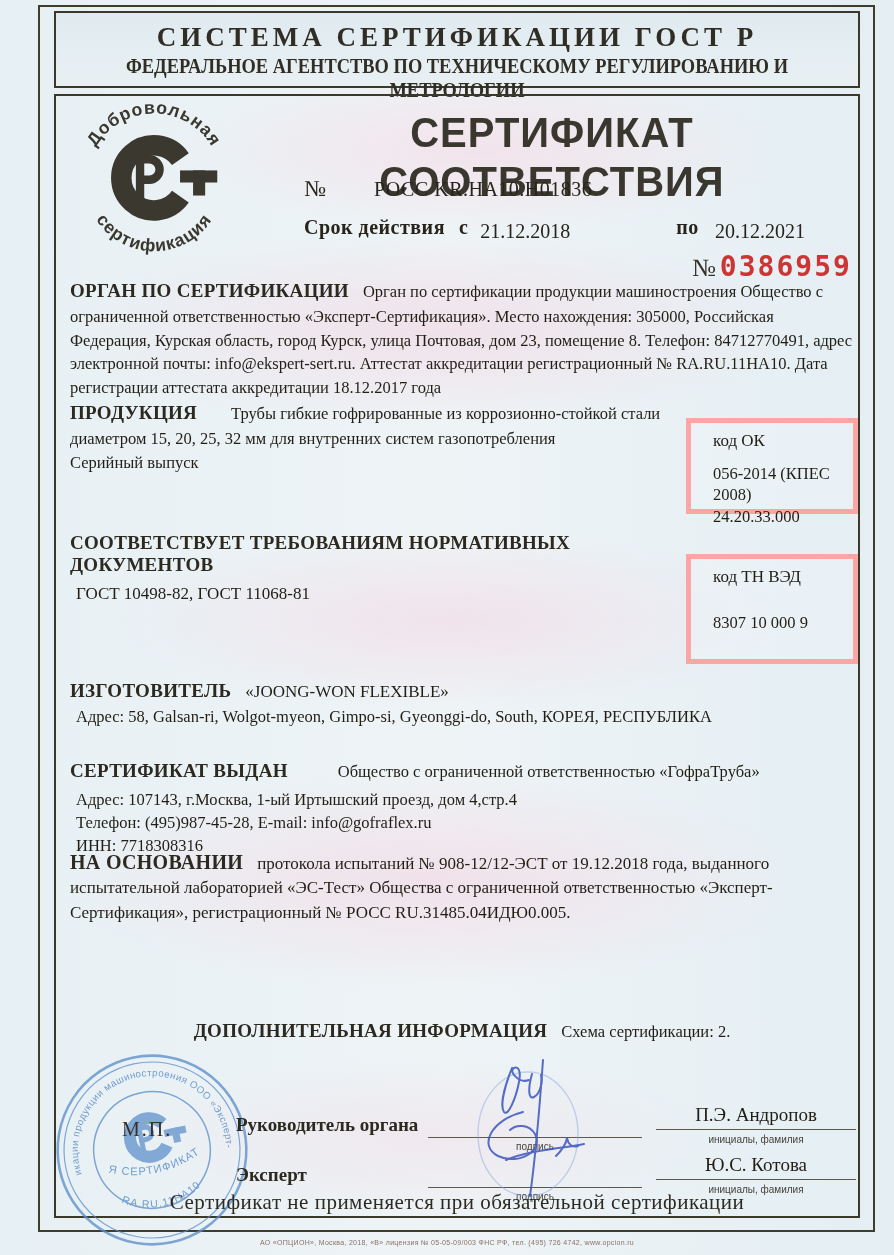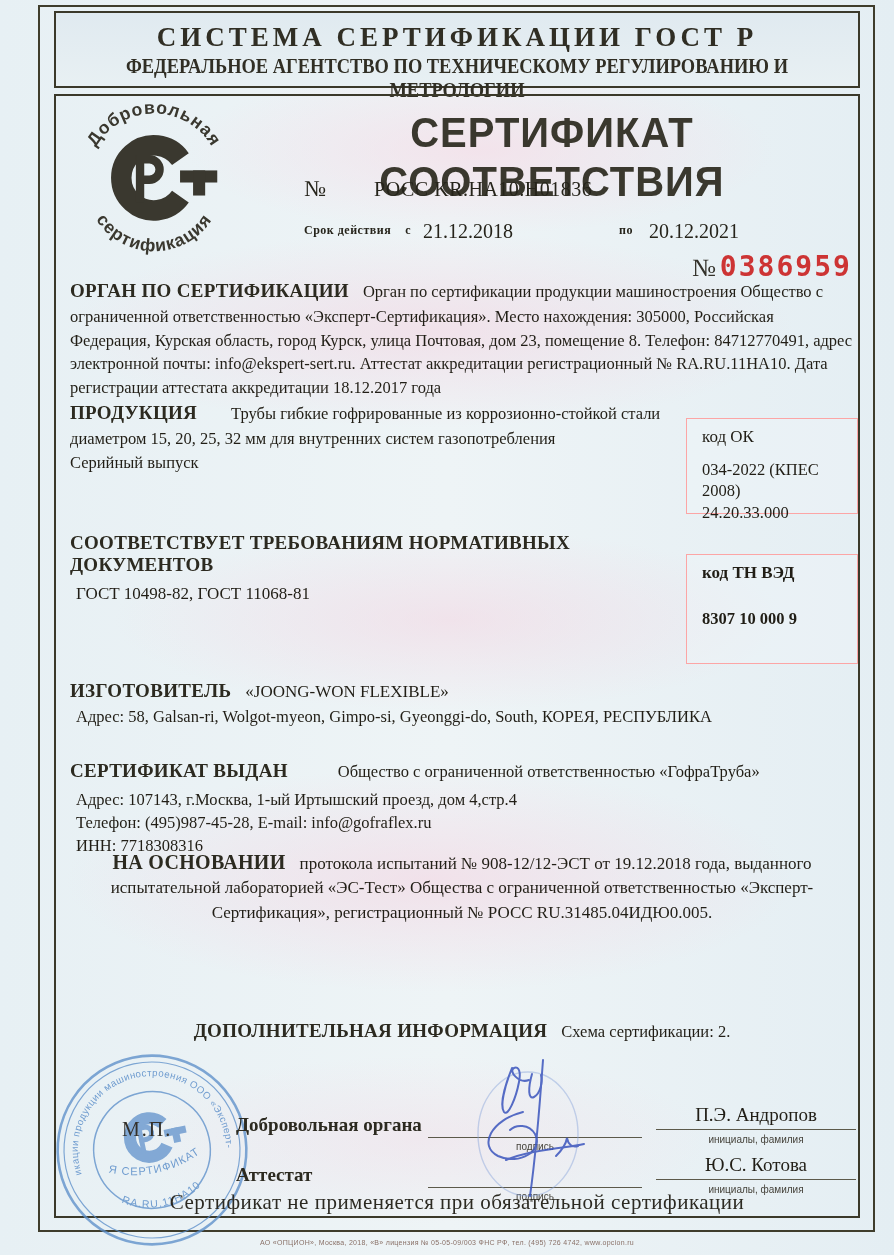--- a/index.html
+++ b/index.html
@@ -44,32 +44,32 @@
     border:2px solid #3b392a;
   }
   .abs { position:absolute; }
   .title {
     left:196px; top:16px; width:600px; text-align:center;
     font-family:"Liberation Sans", sans-serif; font-weight:bold;
     font-size:40px; letter-spacing:1px; color:#3a382e; transform:scaleY(1.08);
   }
   .no-label { font-size:23px; }
   .no-value { font-size:20px; letter-spacing:.5px; }
-  .validity-label { font-size:12px; font-weight:bold; letter-spacing:.5px; }
+  .validity-label { font-size:20px; font-weight:bold; letter-spacing:.5px; }
   .date { font-size:20px; }
   .form-no { font-size:25px; color:#33312a; }
   .form-no-value {
     font-family:"DejaVu Sans Mono", monospace; font-weight:bold;
     font-size:28px; color:#cd3434; letter-spacing:2px;
   }
   .sec-h { font-size:19px; font-weight:bold; color:#2c2a20; letter-spacing:.3px; margin-right:14px; }
   .body-t { font-size:16.5px; line-height:1.42; color:#211e16; }
   .para { line-height:1.42; }
   .code-box {
-    border:1px solid #fca5a5; padding:8px 15px;
+    border:5px solid #fca5a5; padding:8px 22px;
     background:rgba(240,247,249,.35);
   }
   .code-label { font-size:17px; color:#211e16; }
   .code-val { font-size:16.5px; line-height:1.3; color:#211e16; }
   .sig-role { font-size:19px; font-weight:bold; color:#2c2a20; }
   .sig-line { border-bottom:1.2px solid #5c594a; }
   .sig-caption { font-family:"Liberation Sans", sans-serif; font-size:10px; color:#45423a; text-align:center; }
   .sig-name { font-size:19px; text-align:center; color:#211e16; }
   .mp { font-size:20px; letter-spacing:2px; color:#33302a; }
   .bottom-note { left:0; top:1094px; width:802px; text-align:center; font-size:21px; letter-spacing:.5px; color:#2c2a22; }
@@ -138,49 +138,49 @@
     <span class="sec-h">ОРГАН ПО СЕРТИФИКАЦИИ</span><span class="body-t">Орган по сертификации продукции машиностроения Общество с ограниченной ответственностью «Эксперт-Сертификация». Место нахождения: 305000, Российская Федерация, Курская область, город Курск, улица Почтовая, дом 23, помещение 8. Телефон: 84712770491, адрес электронной почты: info@ekspert-sert.ru. Аттестат аккредитации регистрационный № RA.RU.11HA10. Дата регистрации аттестата аккредитации 18.12.2017 года</span>
   </div>
 
   <div class="abs para" style="left:14px; top:304px; width:618px;">
     <span class="sec-h" style="margin-right:34px;">ПРОДУКЦИЯ</span><span class="body-t">Трубы гибкие гофрированные из коррозионно-стойкой стали диаметром 15, 20, 25, 32 мм для внутренних систем газопотребления</span>
     <div class="body-t">Серийный выпуск</div>
   </div>
 
   <div class="abs code-box" style="left:630px; top:322px; width:172px; height:96px;">
     <div class="code-label">код ОК</div>
-    <div class="code-val" style="margin-top:12px;">034-2022 (КПЕС 2008)</div>
+    <div class="code-val" style="margin-top:12px;">056-2014 (КПЕС 2008)</div>
     <div class="code-val">24.20.33.000</div>
   </div>
 
   <div class="abs" style="left:14px; top:436px; width:640px;">
     <div class="sec-h">СООТВЕТСТВУЕТ ТРЕБОВАНИЯМ НОРМАТИВНЫХ ДОКУМЕНТОВ</div>
     <div class="body-t" style="margin-top:6px; margin-left:6px; font-size:17px;">ГОСТ 10498-82, ГОСТ 11068-81</div>
   </div>
 
-  <div class="abs code-box" style="left:630px; top:458px; width:172px; height:110px;font-weight:bold;">
+  <div class="abs code-box" style="left:630px; top:458px; width:172px; height:110px;">
     <div class="code-label">код ТН ВЭД</div>
     <div class="code-val" style="margin-top:25px;">8307 10 000 9</div>
   </div>
 
   <div class="abs para" style="left:14px; top:582px; width:784px;">
     <span class="sec-h">ИЗГОТОВИТЕЛЬ</span><span class="body-t" style="font-size:17px;">«JOONG-WON FLEXIBLE»</span>
     <div class="body-t" style="margin-left:6px;">Адрес: 58, Galsan-ri, Wolgot-myeon, Gimpo-si, Gyeonggi-do, South, КОРЕЯ, РЕСПУБЛИКА</div>
   </div>
 
   <div class="abs para" style="left:14px; top:662px; width:784px;">
     <span class="sec-h" style="margin-right:50px;">СЕРТИФИКАТ ВЫДАН</span><span class="body-t">Общество с ограниченной ответственностью «ГофраТруба»</span>
     <div class="body-t" style="margin-left:6px; margin-top:4px; line-height:1.38;">
       <div>Адрес: 107143, г.Москва, 1-ый Иртышский проезд, дом 4,стр.4</div>
       <div>Телефон: (495)987-45-28, E-mail: info@gofraflex.ru</div>
       <div>ИНН: 7718308316</div>
     </div>
   </div>
 
-  <div class="abs para" style="left:14px; top:752px; width:784px;text-align:center;">
+  <div class="abs para" style="left:14px; top:752px; width:784px;">
     <span class="sec-h" style="font-size:20px;">НА ОСНОВАНИИ</span><span class="body-t" style="font-size:17px;">протокола испытаний № 908-12/12-ЭСТ от 19.12.2018 года, выданного испытательной лабораторией «ЭС-Тест» Общества с ограниченной ответственностью «Эксперт-Сертификация», регистрационный № РОСС RU.31485.04ИДЮ0.005.</span>
   </div>
 
   <div class="abs para" style="left:14px; top:922px; width:784px;text-align:center;">
     <span class="sec-h">ДОПОЛНИТЕЛЬНАЯ ИНФОРМАЦИЯ</span><span class="body-t">Схема сертификации: 2.</span>
   </div>
 
   <svg class="abs stamp-wrap" width="212" height="212" viewBox="0 0 200 200">
     <defs>
       <path id="stampRing" d="M 31 112 A 70 70 0 1 1 169 112" fill="none"></path>
@@ -204,28 +204,28 @@
     <g transform="translate(100,88) scale(0.52)" opacity=".85">
       <path d="M 28.4 -20.2 A 35 35 0 1 0 28.4 20.2" fill="none" stroke="#5b8ec9" stroke-width="22"></path>
       <path d="M -15 26 L -15 -24" fill="none" stroke="#5b8ec9" stroke-width="9"></path>
       <path d="M -19 -20 h 14 a 11 11 0 0 1 0 22 h -14" fill="none" stroke="#5b8ec9" stroke-width="9"></path>
       <rect x="28" y="-8" width="40" height="13" fill="#5b8ec9"></rect>
       <rect x="42" y="-8" width="13" height="27" fill="#5b8ec9"></rect>
     </g>
   </svg>
   <div class="abs mp" style="left:66px; top:1022px;">М.П.</div>
 
-  <div class="abs sig-role" style="left:180px; top:1018px;">Добровольная органа</div>
+  <div class="abs sig-role" style="left:180px; top:1018px;">Руководитель органа</div>
   <div class="abs sig-line" style="left:372px; top:1020px; width:214px; height:22px;"></div>
   <div class="abs sig-caption" style="left:372px; top:1045px; width:214px;">подпись</div>
   <div class="abs sig-name" style="left:600px; top:1008px; width:200px;">П.Э. Андропов</div>
   <div class="abs sig-line" style="left:600px; top:1026px; width:200px; height:8px;"></div>
   <div class="abs sig-caption" style="left:600px; top:1038px; width:200px;">инициалы, фамилия</div>
 
-  <div class="abs sig-role" style="left:180px; top:1068px;">Аттестат</div>
+  <div class="abs sig-role" style="left:180px; top:1068px;">Эксперт</div>
   <div class="abs sig-line" style="left:372px; top:1070px; width:214px; height:22px;"></div>
   <div class="abs sig-caption" style="left:372px; top:1095px; width:214px;">подпись</div>
   <div class="abs sig-name" style="left:600px; top:1058px; width:200px;">Ю.С. Котова</div>
   <div class="abs sig-line" style="left:600px; top:1076px; width:200px; height:8px;"></div>
   <div class="abs sig-caption" style="left:600px; top:1088px; width:200px;">инициалы, фамилия</div>
 
   <svg class="abs sig-svg" width="270" height="150" viewBox="0 0 270 150">
     <g fill="none" stroke="#3b55bd" stroke-width="2" stroke-linecap="round" opacity=".85">
       <ellipse cx="112" cy="80" rx="50" ry="62" stroke="#8aa5da" stroke-width="1.4" opacity=".55"></ellipse>
       <path d="M 96 14 C 88 34 84 52 88 58 C 92 63 100 44 103 28 C 105 18 103 12 98 14 C 92 17 103 30 113 26"></path>

